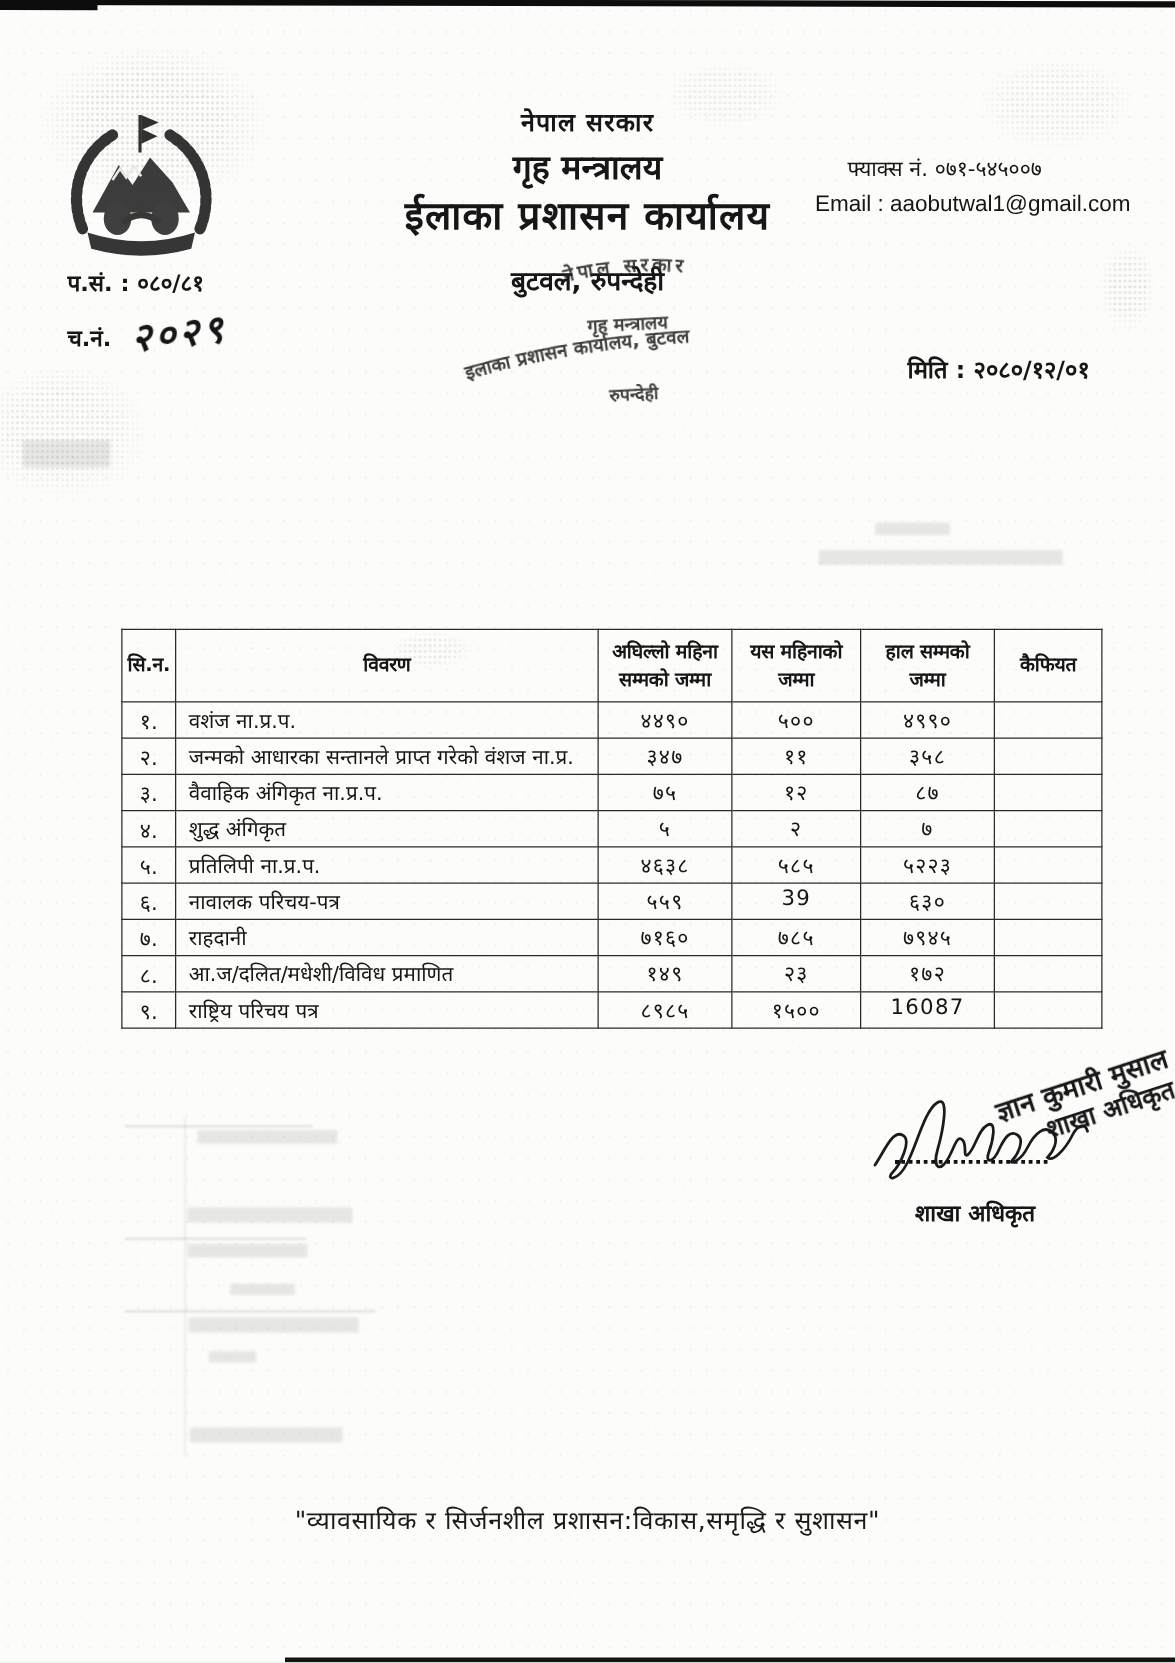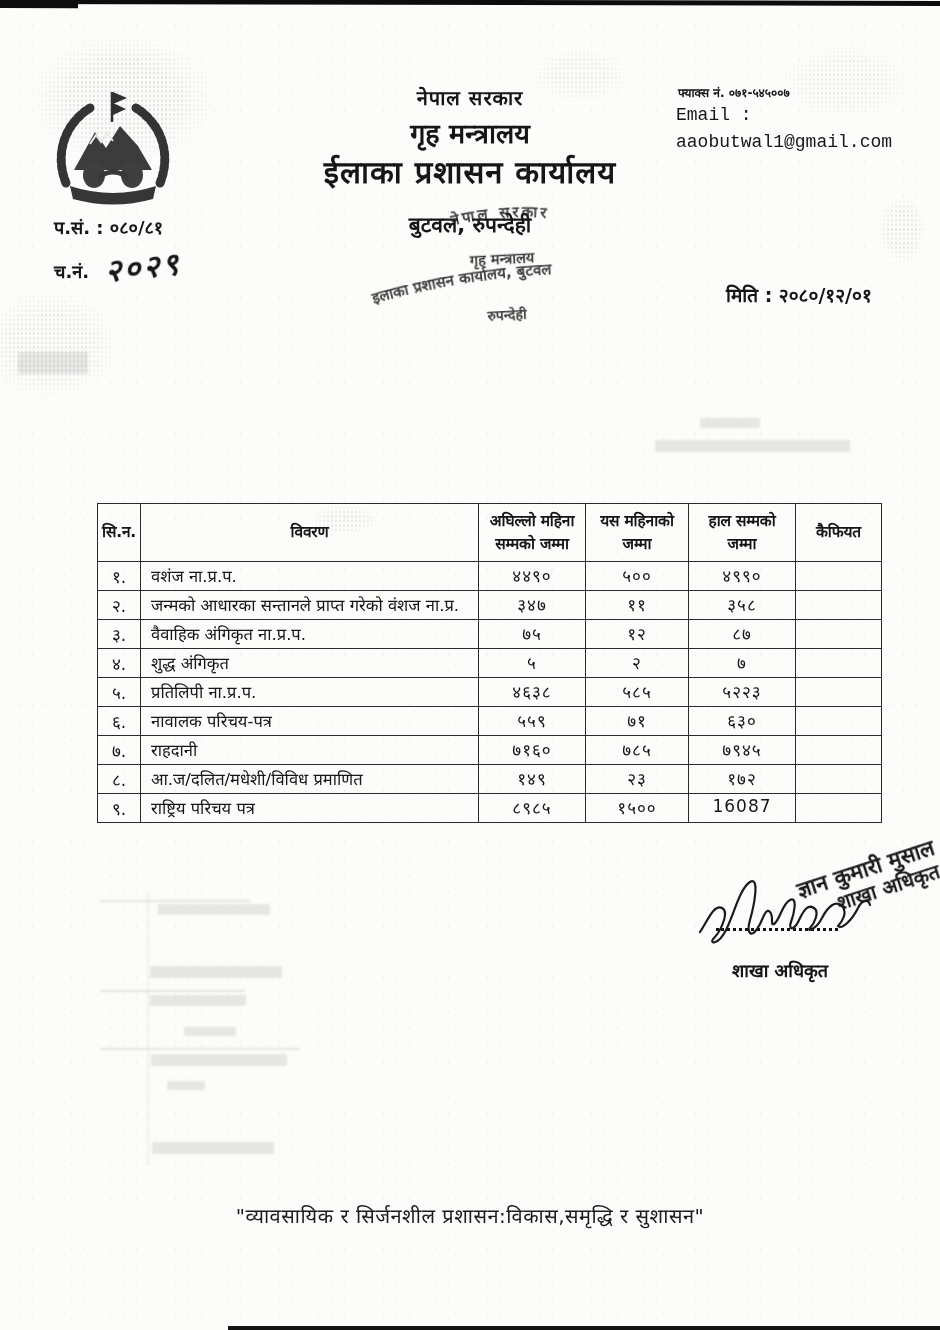--- a/index.html
+++ b/index.html
@@ -30,22 +30,22 @@
   .ghost{position:absolute;background:rgba(100,100,100,0.14);filter:blur(1.2px);border-radius:1px;pointer-events:none;}
   .ghost-line{position:absolute;background:rgba(110,110,110,0.18);filter:blur(.8px);pointer-events:none;}
 
   
   .h-line{position:absolute;width:940px;left:0;text-align:center;font-weight:bold;}
   .gov{top:84px;font-size:20px;letter-spacing:1px;}
   .ministry{top:114px;font-size:27px;}
   .office{top:150px;font-size:31px;letter-spacing:1px;}
   .location{top:210px;font-size:21px;}
   .fax-block{position:absolute;left:652px;top:84px;width:270px;line-height:1.5;}
-  .fax{font-size:12px;padding-left:26px;font-weight:bold;}
-  .email{font-size:18px;font-family:Liberation Mono, monospace;margin-left:24px;}
+  .fax{font-size:17px;padding-left:26px;font-weight:normal;margin-top:40px;}
+  .email{font-size:18px;font-family:Liberation Sans, sans-serif;}
   .ref-block{position:absolute;left:54px;top:214px;line-height:1.6;}
   .ref-no{font-size:18px;font-weight:600;}
   .disp-row{font-size:18px;font-weight:600;}
   .handwritten{
     display:inline-block;font-size:31px;font-weight:600;font-style:italic;
     letter-spacing:3px;transform:rotate(-6deg);margin-left:10px;filter:blur(.2px);
   }
   .date-line{position:absolute;left:726px;top:282px;font-size:19px;font-weight:bold;}
 
   
@@ -239,21 +239,21 @@
         <td class="desc-cell">प्रतिलिपी ना.प्र.प.</td>
         <td class="num-cell">४६३८</td>
         <td class="num-cell">५८५</td>
         <td class="num-cell">५२२३</td>
         <td class="remarks-cell"></td>
       </tr>
       <tr>
         <td class="sn-cell">६.</td>
         <td class="desc-cell">नावालक परिचय-पत्र</td>
         <td class="num-cell">५५९</td>
-        <td class="num-cell">७१</td>
+        <td class="num-cell">39</td>
         <td class="num-cell">६३०</td>
         <td class="remarks-cell"></td>
       </tr>
       <tr>
         <td class="sn-cell">७.</td>
         <td class="desc-cell">राहदानी</td>
         <td class="num-cell">७१६०</td>
         <td class="num-cell">७८५</td>
         <td class="num-cell">७९४५</td>
         <td class="remarks-cell"></td>

